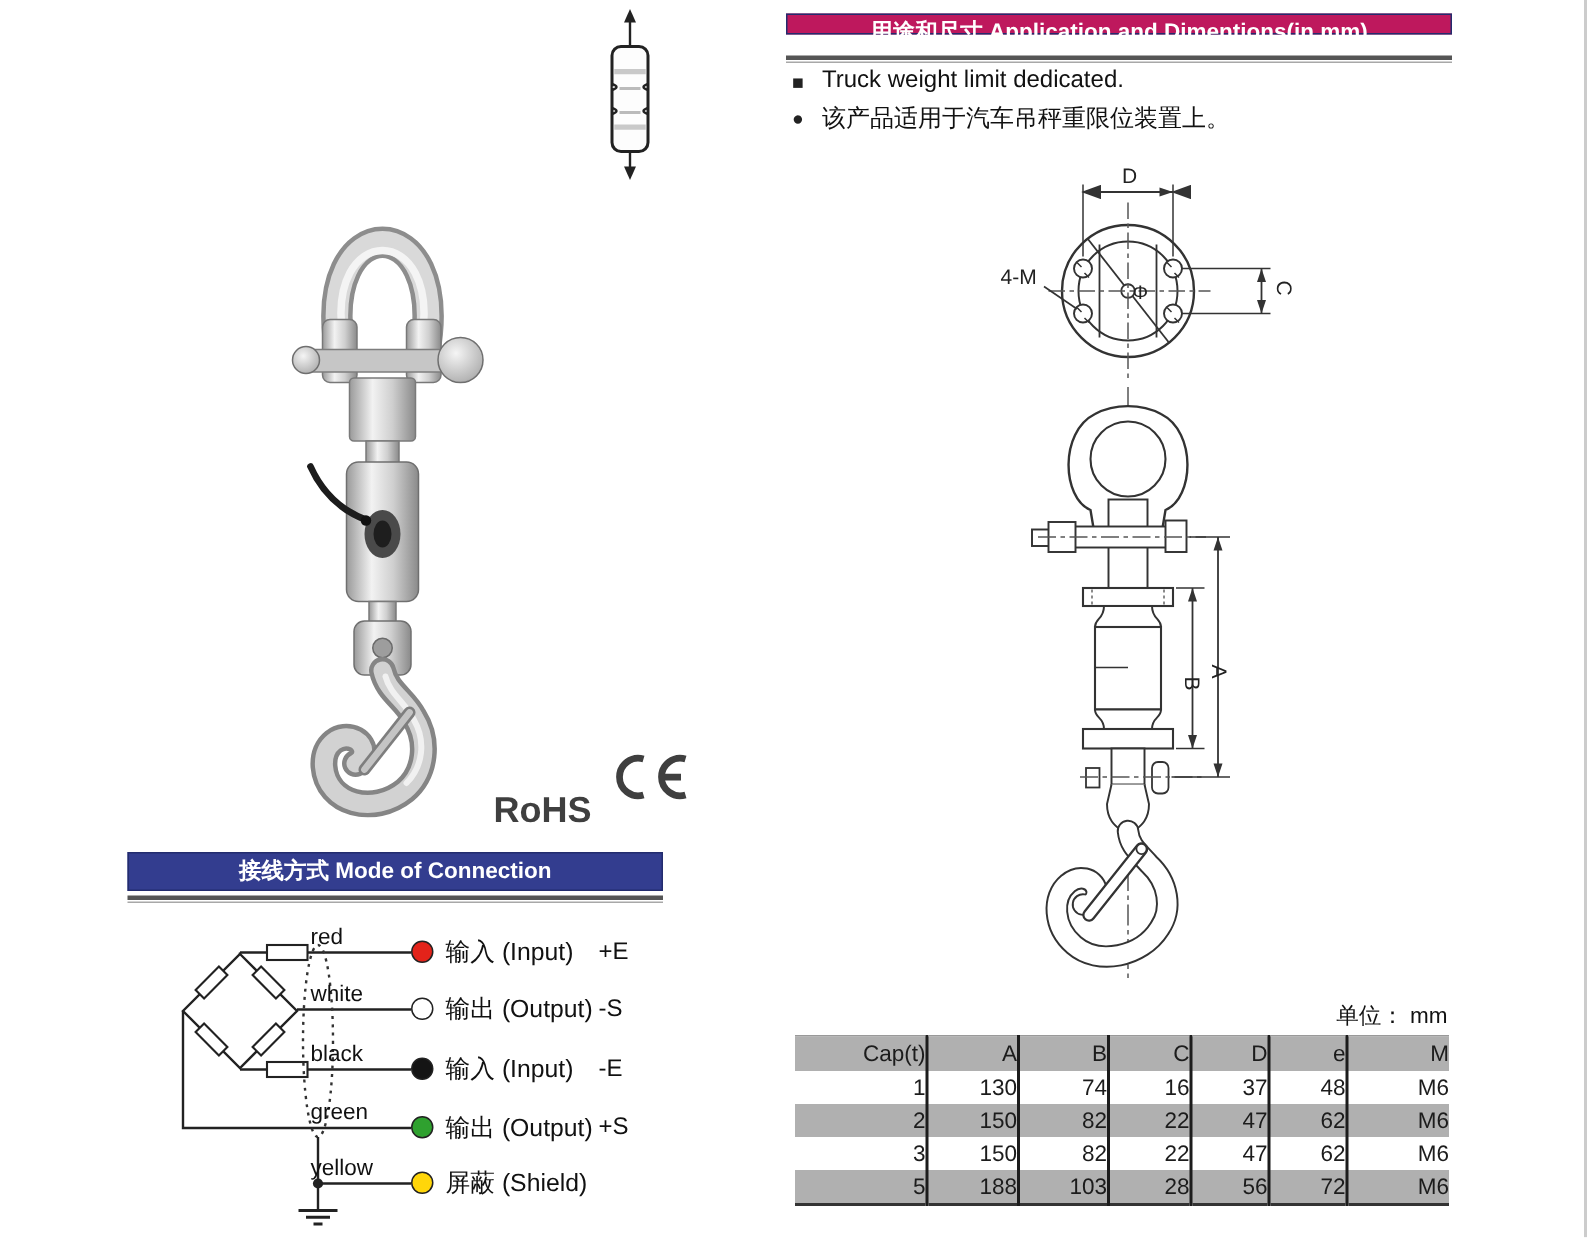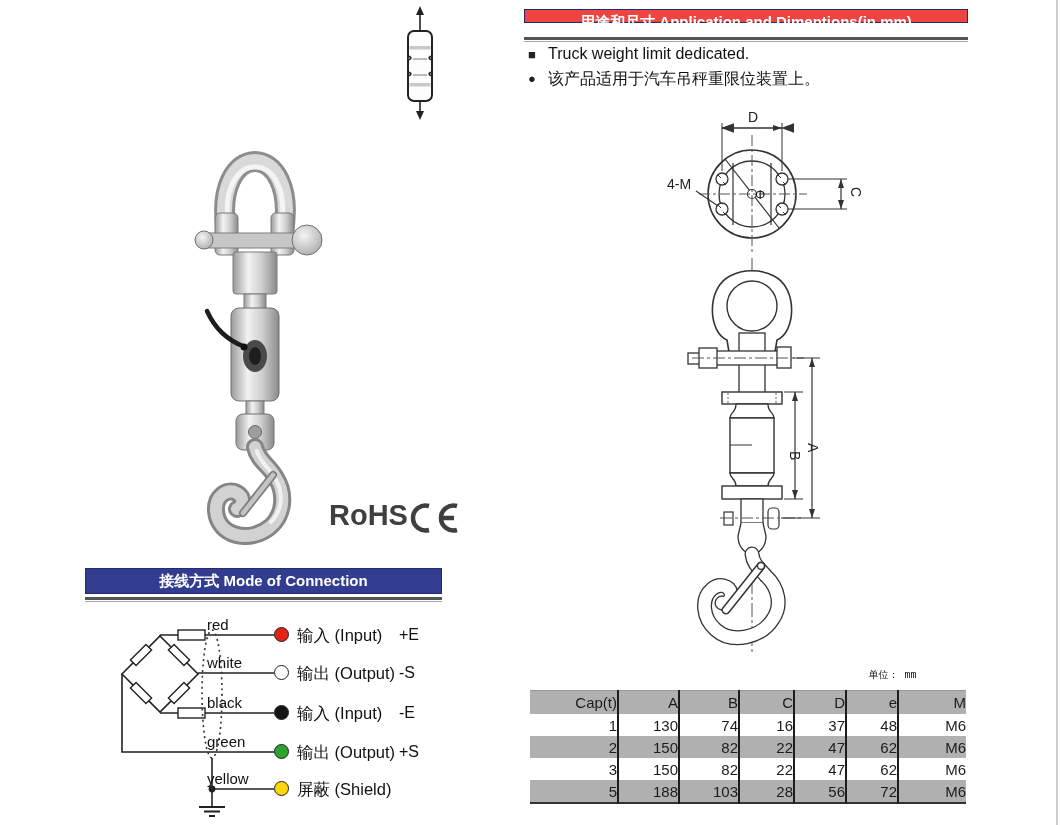--- a/index.html
+++ b/index.html
@@ -10,30 +10,30 @@
   .bar{background:#333d8f;color:#fff;font-weight:bold;font-size:15px;line-height:25px;
        text-align:center;border:1px solid #232c6e;box-sizing:border-box;}
   .rule-dark{background:#555;height:3px;}
   .rule-light{background:#a8a8a8;height:1px;}
   
   .bullet-row{display:flex;align-items:flex-start;font-size:16px;color:#111;}
   .bullet-marker{width:20px;font-size:13px;line-height:19px;color:#222;}
   
   .title{font-size:38px;font-weight:800;letter-spacing:1px;color:#111;}
   
-  .rohs{font-size:29px;font-weight:bold;color:#3f3f3f;letter-spacing:0;}
+  .rohs{font-size:24px;font-weight:bold;color:#3f3f3f;letter-spacing:0;margin-top:28px;}
   
   #wiring{width:430px;height:215px;}
   .wire-name{position:absolute;width:58px;text-align:left;font-size:15px;color:#111;height:17px;line-height:17px;}
   .term{position:absolute;width:13px;height:13px;border-radius:50%;border:1.5px solid #222;box-sizing:content-box;}
   .wire-row{position:absolute;left:212px;width:210px;height:22px;line-height:22px;font-size:16.5px;color:#111;white-space:nowrap;}
   .wire-signal{position:absolute;left:102px;top:0;font-size:16px;}
   
   #spec-wrap{width:436px;}
-  .unit{font-size:10px;color:#111;text-align:center;font-family:Liberation Mono, monospace;}
+  .unit{font-size:15px;color:#111;text-align:right;}
   table.spec{border-collapse:collapse;width:436px;table-layout:fixed;
              border-top:1px solid #999;border-bottom:2px solid #333;}
   table.spec th,table.spec td{font-size:15px;text-align:right;padding:0;height:22px;
              border-left:2px solid #1c1c1c;font-weight:normal;color:#1c1c1c;}
   table.spec th{height:23px;}
   table.spec th:first-child,table.spec td:first-child{border-left:none;}
   tr.gray{background:#b0b0b0;}
   tr.white{background:#fff;}
   .edge-line{background:#cccccc;}
   svg text{font-family:"Liberation Sans","DejaVu Sans",sans-serif;fill:#222;}
@@ -139,21 +139,21 @@
       <circle cx="127" cy="179" r="3.4" fill="#222"></circle>
       <line x1="127" y1="179" x2="189" y2="179" stroke="#222" stroke-width="1.6"></line>
       <line x1="127" y1="179" x2="127" y2="197" stroke="#222" stroke-width="1.6"></line>
       <line x1="114" y1="197" x2="140" y2="197" stroke="#222" stroke-width="2"></line>
       <line x1="119" y1="201.5" x2="135" y2="201.5" stroke="#222" stroke-width="2"></line>
       <line x1="124" y1="206" x2="130" y2="206" stroke="#222" stroke-width="2"></line>
     </svg>
     
   <div class="wire-name" style="left: 122px; top: 6px;">red</div><span class="term" style="left: 189px; top: 17px; background: rgb(227, 35, 26);"></span><div class="wire-row" style="top: 14px;"><span>输入 (Input)</span><span class="wire-signal">+E</span></div><div class="wire-name" style="left: 122px; top: 44px;">white</div><span class="term" style="left: 189px; top: 55px; background: rgb(255, 255, 255);"></span><div class="wire-row" style="top: 52px;"><span>输出 (Output)</span><span class="wire-signal">-S</span></div><div class="wire-name" style="left: 122px; top: 84px;">black</div><span class="term" style="left: 189px; top: 95px; background: rgb(20, 20, 20);"></span><div class="wire-row" style="top: 92px;"><span>输入 (Input)</span><span class="wire-signal">-E</span></div><div class="wire-name" style="left: 122px; top: 123px;">green</div><span class="term" style="left: 189px; top: 134px; background: rgb(47, 161, 47);"></span><div class="wire-row" style="top: 131px;"><span>输出 (Output)</span><span class="wire-signal">+S</span></div><div class="wire-name" style="left: 122px; top: 160px;">yellow</div><span class="term" style="left: 189px; top: 171px; background: rgb(255, 214, 10);"></span><div class="wire-row" style="top: 168px;"><span>屏蔽 (Shield)</span><span class="wire-signal"></span></div></div>
 
-  <div class="abs bar" style="left: 524px; top: 9px; width: 444px; height: 14px; line-height: 23px; background: #ef4444;">用途和尺寸 Application and Dimentions(in mm)</div>
+  <div class="abs bar" style="left: 524px; top: 9px; width: 444px; height: 14px; line-height: 23px; background: #be185d;">用途和尺寸 Application and Dimentions(in mm)</div>
   <div class="abs rule-dark" style="left:524px;top:37px;width:444px;"></div>
   <div class="abs rule-light" style="left:524px;top:41px;width:444px;"></div>
 
   <div class="abs bullet-row" style="left:528px;top:45px;width:430px;">
     <span class="bullet-marker">■</span>
     <span>Truck weight limit dedicated.</span>
   </div>
   <div class="abs bullet-row" style="left:528px;top:69px;width:430px;">
     <span class="bullet-marker">●</span>
     <span>该产品适用于汽车吊秤重限位装置上。</span>

